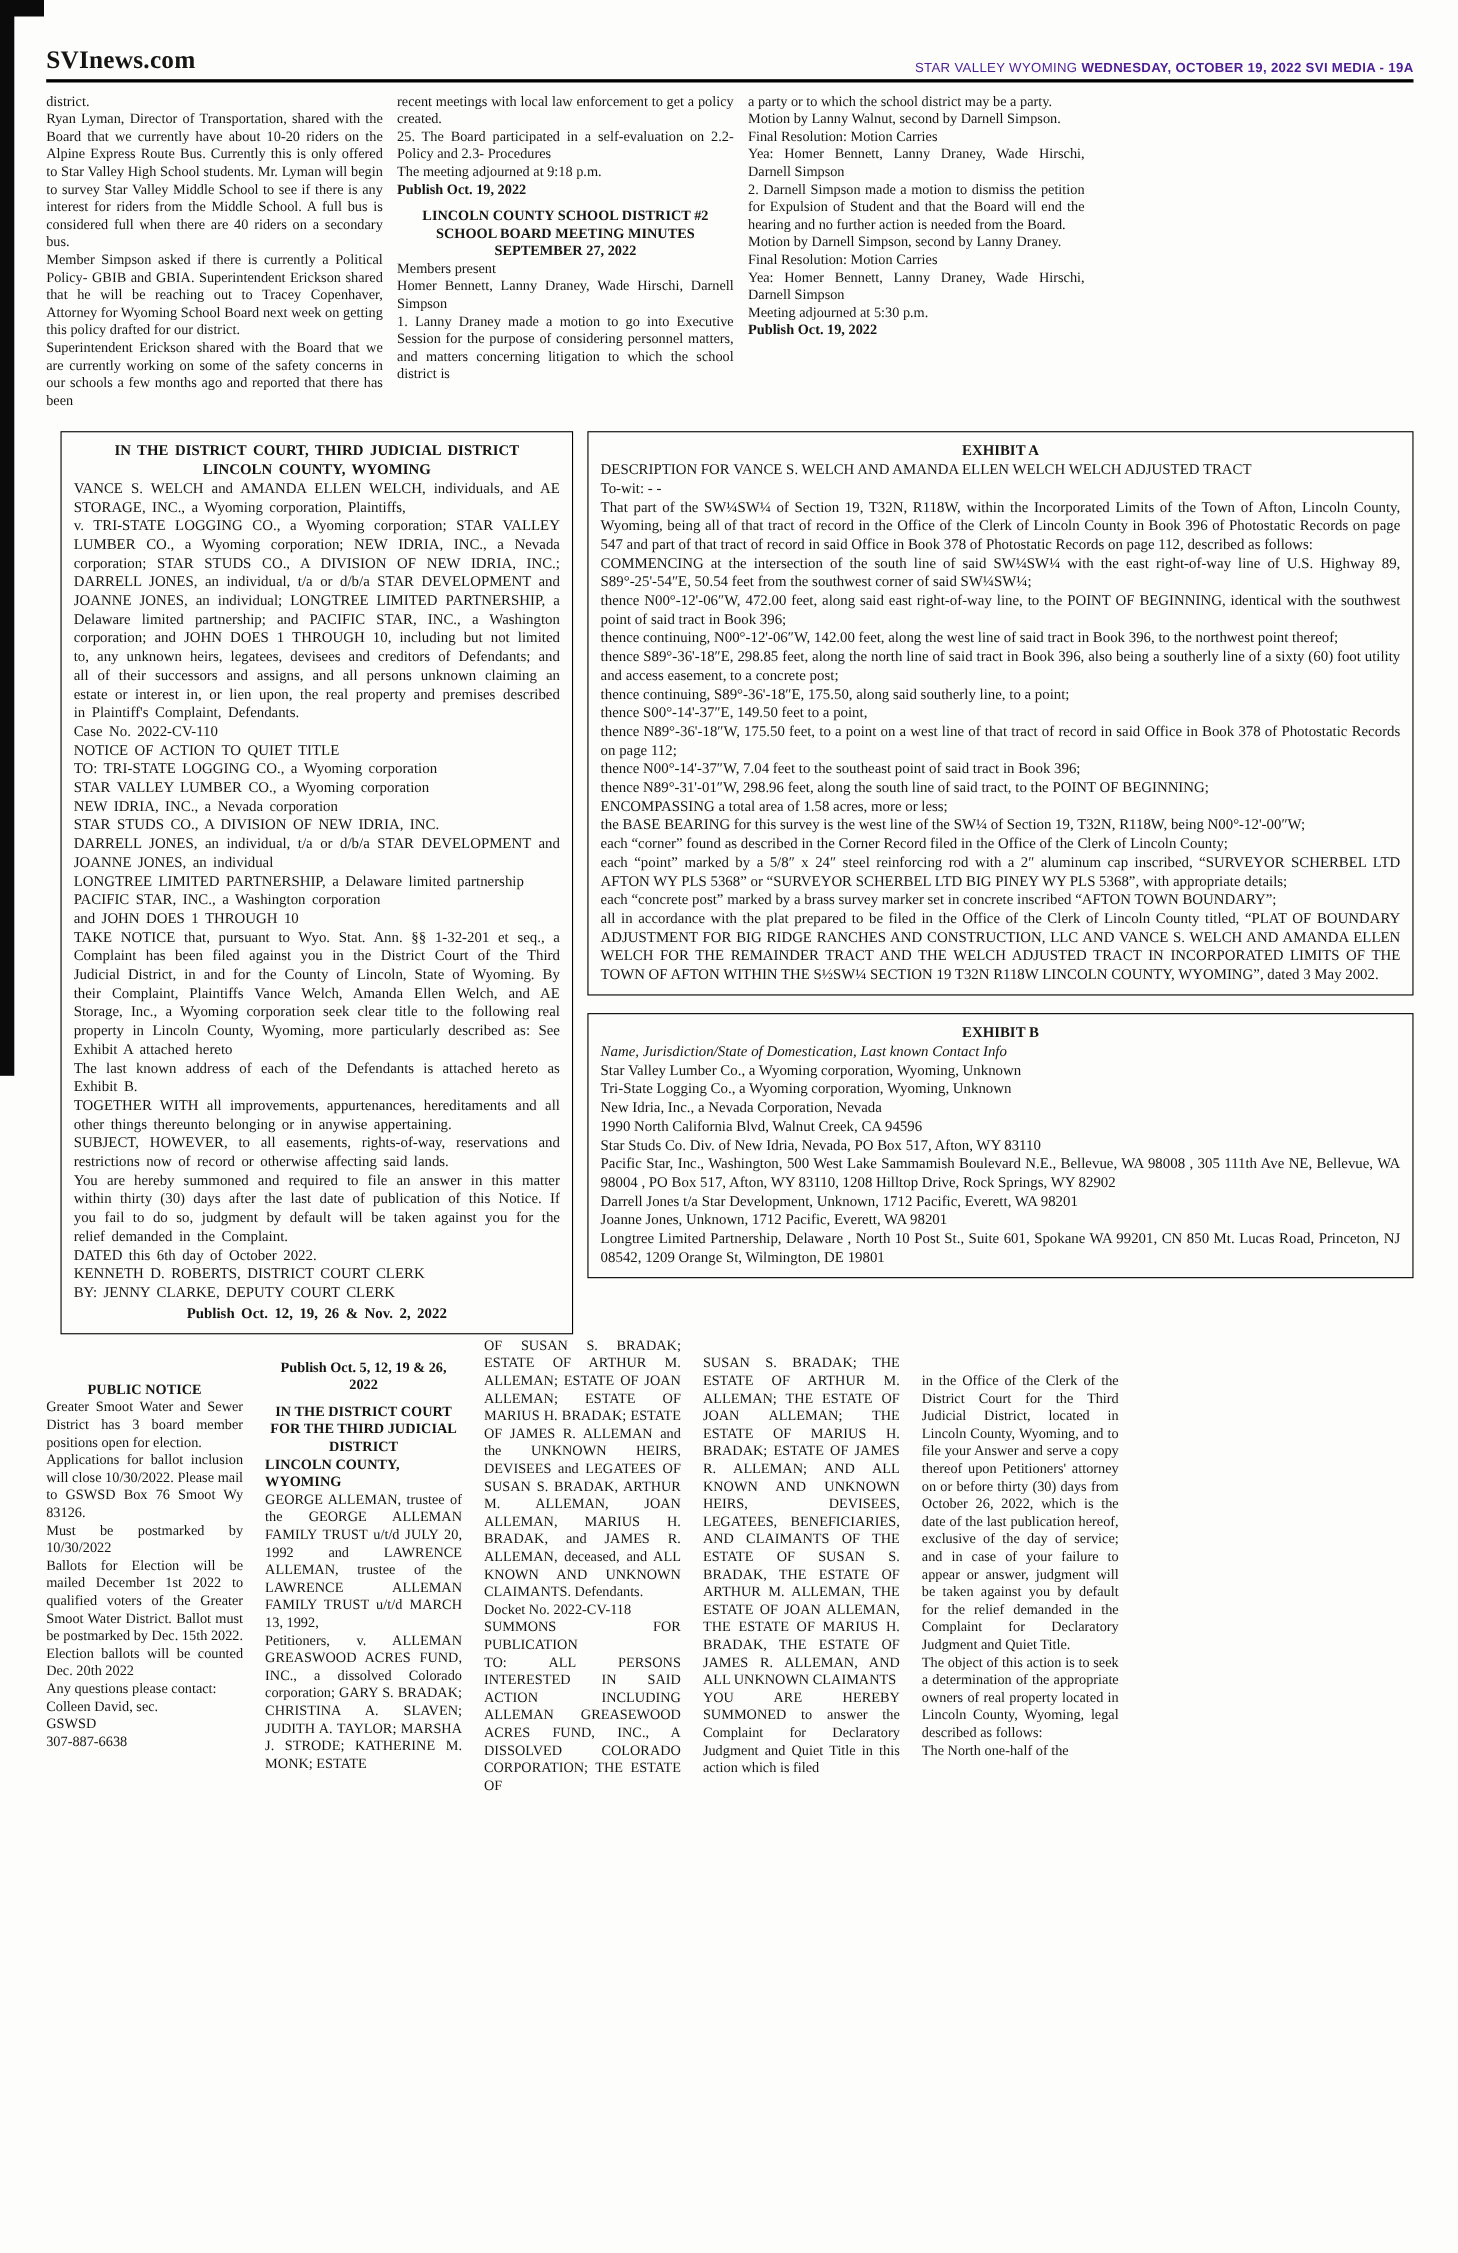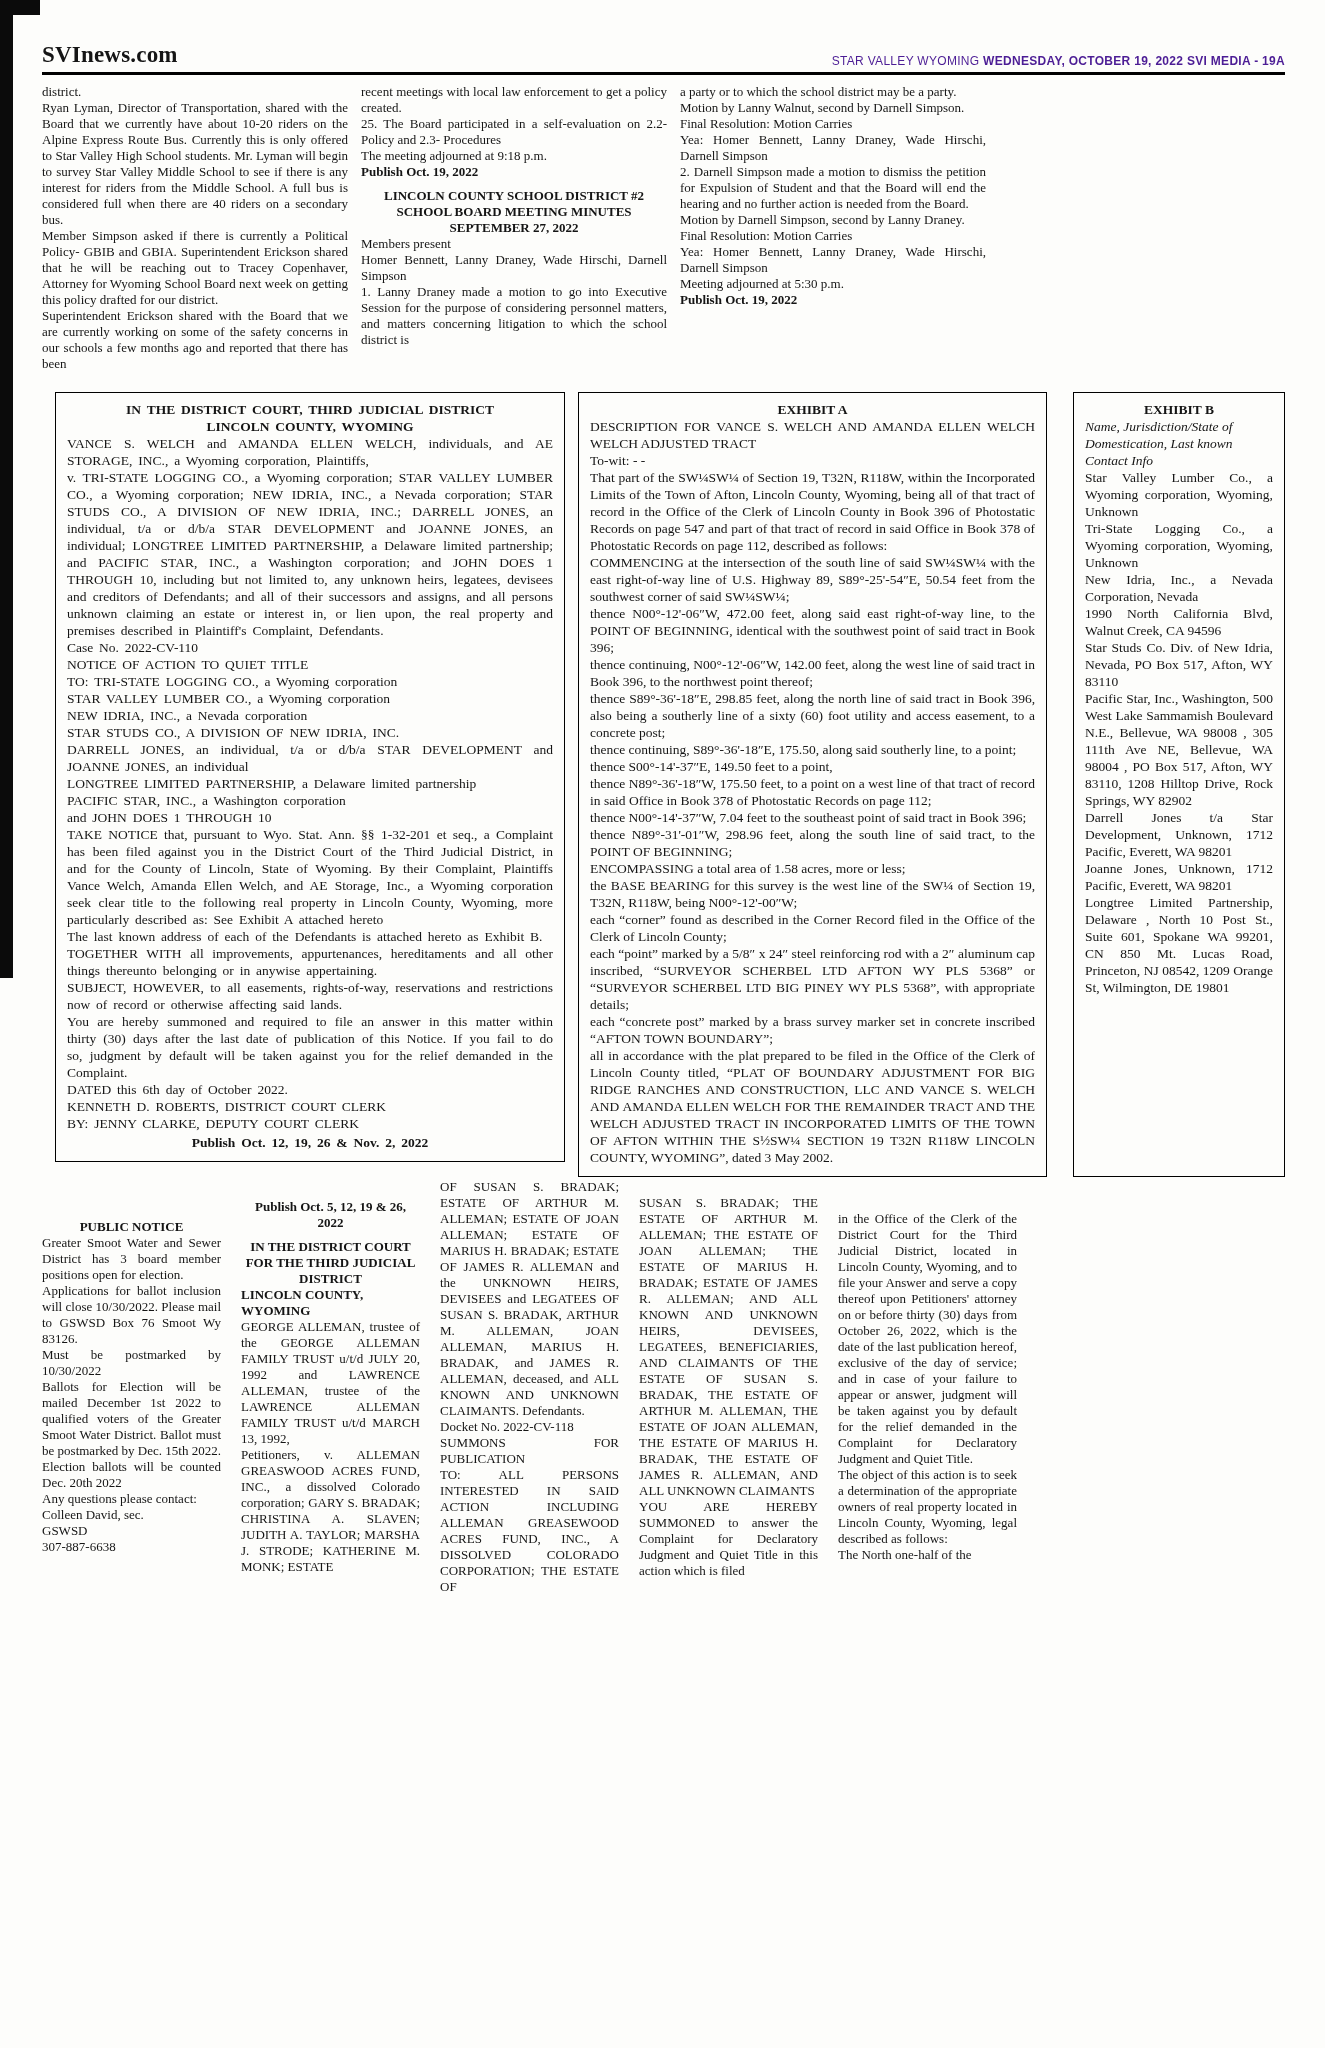--- a/index.html
+++ b/index.html
@@ -27,22 +27,22 @@
 
   .top-section { display:flex; gap:13px; margin-top:9px; }
   .top-col { width:306px; font-size:13px; line-height:16px; }
   .publish-right { font-weight:700; text-align:left; }
   .center-bold { font-weight:700; text-align:center; }
   .bold { font-weight:700; }
   .mt8 { margin-top:8px; }
 
   .mid-section { display:flex; gap:13px; margin-top:20px; padding-left:13px; align-items:flex-start; }
   .legal-box { border:1.5px solid #000; padding:8px 11px 10px 11px; font-size:13.5px; line-height:17px; background:#fdfdfb; }
-  .box-left { width:510px; word-spacing:2.5px; }
-  .right-stack { flex:1; display:flex; flex-direction:row; gap:26px; }
+  .box-left { width:466px; word-spacing:2.5px; }
+  .right-stack { flex:1; display:flex; flex-direction:column; gap:16px; }
   .box-title { text-align:center; font-weight:700; }
   .publish-center { font-weight:700; text-align:center; margin-top:2px; }
   .legend { font-style:italic; }
 
   .bottom-section { display:flex; gap:20px; margin-top:2px; font-size:13px; line-height:16px;align-items:center; }
   .bot-col { width:179px; }
 </style>
 </head>
 <body>
 

